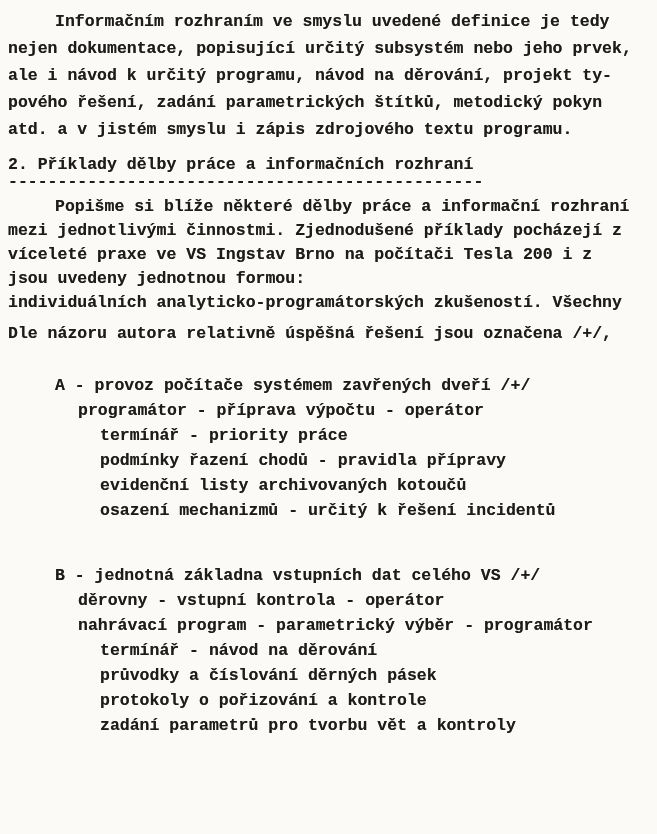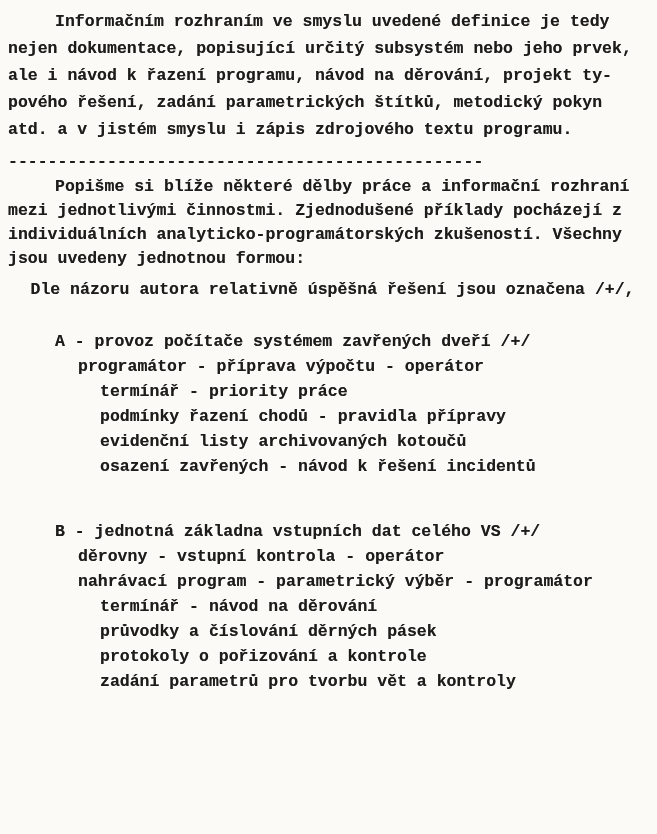--- a/index.html
+++ b/index.html
@@ -25,60 +25,62 @@
   .list  .ln { line-height: 25px; }
   .ind-first { padding-left: 47px; }
   .ind1 { padding-left: 47px; }
   .ind2 { padding-left: 70px; }
   .ind3 { padding-left: 92px; }
   .heading-block { margin-top: 12px; }
   .heading   { line-height: 20px; white-space: pre; }
   .underline { line-height: 14px; height: 14px; white-space: pre; overflow: hidden; }
   .para2 { margin-top: 6px; }
   .form-list { margin-top: 4px; }
-  .para3 { margin-top: 6px; text-align: center; }
+  .para3 { margin-top: 6px; }
   .section-a { margin-top: 26px; }
   .section-b { margin-top: 40px; }
 </style>
 </head>
 <body>
 
 <div class="page">
 
   <div class="para1">
     <div class="ln ind-first">Informačním rozhraním ve smyslu uvedené definice je tedy</div>
     <div class="ln">nejen dokumentace, popisující určitý subsystém nebo jeho prvek,</div>
-    <div class="ln">ale i návod k řazení programu, návod na děrování, projekt ty-</div>
+    <div class="ln">ale i návod k určitý programu, návod na děrování, projekt ty-</div>
     <div class="ln">pového řešení, zadání parametrických štítků, metodický pokyn</div>
     <div class="ln">atd. a v jistém smyslu i zápis zdrojového textu programu.</div>
   </div>
 
   <div class="heading-block">
+    <div class="heading">2. Příklady dělby práce a informačních rozhraní</div>
     <div class="underline">------------------------------------------------</div>
   </div>
 
   <div class="para2">
     <div class="ln ind-first">Popišme si blíže některé dělby práce a informační rozhraní</div>
     <div class="ln">mezi jednotlivými činnostmi. Zjednodušené příklady pocházejí z</div>
+    <div class="ln">víceleté praxe ve VS Ingstav Brno na počítači Tesla 200 i z</div>
+    <div class="ln">jsou uvedeny jednotnou formou:</div>
     <div class="ln">individuálních analyticko-programátorských zkušeností. Všechny</div>
-    <div class="ln">jsou uvedeny jednotnou formou:</div>
   </div>
 
 
   <div class="para3">
     <div class="ln">Dle názoru autora relativně úspěšná řešení jsou označena /+/,</div>
   </div>
 
   <div class="list section-a">
     <div class="ln ind1">A - provoz počítače systémem zavřených dveří /+/</div>
     <div class="ln ind2">programátor - příprava výpočtu - operátor</div>
     <div class="ln ind3">termínář - priority práce</div>
     <div class="ln ind3">podmínky řazení chodů - pravidla přípravy</div>
     <div class="ln ind3">evidenční listy archivovaných kotoučů</div>
-    <div class="ln ind3">osazení zavřených - návod k řešení incidentů</div>
+    <div class="ln ind3">osazení mechanizmů - určitý k řešení incidentů</div>
   </div>
 
   <div class="list section-b">
     <div class="ln ind1">B - jednotná základna vstupních dat celého VS /+/</div>
     <div class="ln ind2">děrovny - vstupní kontrola - operátor</div>
     <div class="ln ind2">nahrávací program - parametrický výběr - programátor</div>
     <div class="ln ind3">termínář - návod na děrování</div>
     <div class="ln ind3">průvodky a číslování děrných pásek</div>
     <div class="ln ind3">protokoly o pořizování a kontrole</div>
     <div class="ln ind3">zadání parametrů pro tvorbu vět a kontroly</div>

